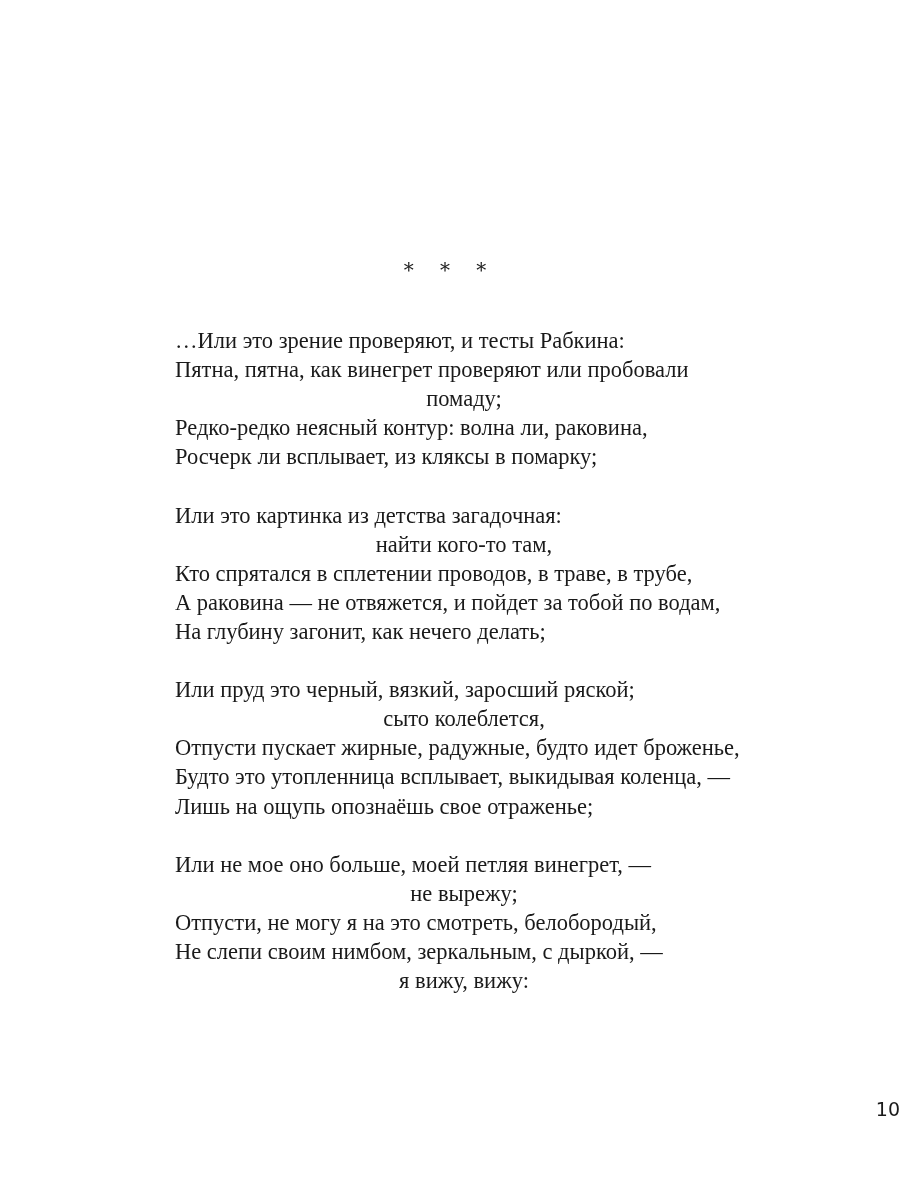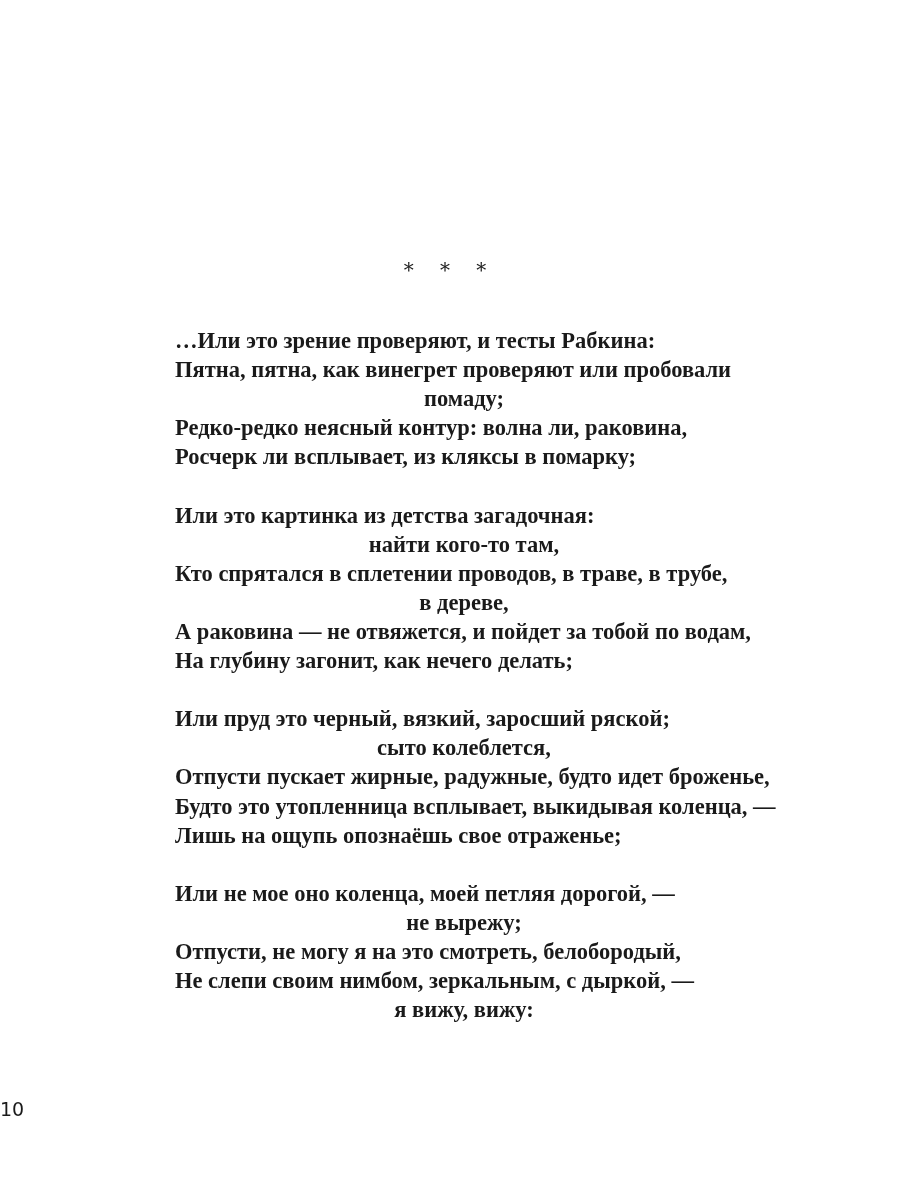--- a/index.html
+++ b/index.html
@@ -6,58 +6,57 @@
     body { width: 900px; height: 1200px; position: relative; overflow: hidden; }
     .page { position: absolute; left: 0; top: 0; width: 900px; height: 1200px; background: #ffffff; }
     .separator {
       position: absolute; top: 258px; left: 0; width: 900px; text-align: center;
       font-family: "DejaVu Serif", serif; font-size: 20px; color: #222; letter-spacing: 10px;
     }
     .poem {
       position: absolute; left: 175px; top: 326px; width: 578px;
       font-family: "Liberation Serif", serif; font-size: 22.5px; line-height: 29.1px; color: #1a1a1a;
     }
-    .line { white-space: nowrap; height: 29.1px; font-weight: bold; }
+    .line { white-space: nowrap; height: 29.1px; }
     .line.right { text-align: center; }
     .stanza { margin-bottom: 29.1px; }
     .page-number {
-      position: absolute; top: 1098px; left: 0; width: 900px; text-align: left;
+      position: absolute; top: 1098px; left: 0; width: 900px; text-align: right;
       font-family: "DejaVu Sans", sans-serif; font-size: 19px; color: #1a1a1a;
     }
   </style>
 </head>
 <body>
 
 <div class="page">
   <div class="separator">* * *</div>
   <div class="poem" id="poem">
       <div class="stanza">
         <div class="line">…Или это зрение проверяют, и тесты Рабкина:</div>
         <div class="line">Пятна, пятна, как винегрет проверяют или пробовали</div>
         <div class="line right">помаду;</div>
         <div class="line">Редко-редко неясный контур: волна ли, раковина,</div>
         <div class="line">Росчерк ли всплывает, из кляксы в помарку;</div>
       </div>
       <div class="stanza">
         <div class="line">Или это картинка из детства загадочная:</div>
         <div class="line right">найти кого-то там,</div>
         <div class="line">Кто спрятался в сплетении проводов, в траве, в трубе,</div>
-        <div class="line right">в дереве,</div>
         <div class="line">А раковина — не отвяжется, и пойдет за тобой по водам,</div>
         <div class="line">На глубину загонит, как нечего делать;</div>
       </div>
       <div class="stanza">
         <div class="line">Или пруд это черный, вязкий, заросший ряской;</div>
         <div class="line right">сыто колеблется,</div>
         <div class="line">Отпусти пускает жирные, радужные, будто идет броженье,</div>
         <div class="line">Будто это утопленница всплывает, выкидывая коленца, —</div>
         <div class="line">Лишь на ощупь опознаёшь свое отраженье;</div>
       </div>
       <div class="stanza">
-        <div class="line">Или не мое оно коленца, моей петляя дорогой, —</div>
+        <div class="line">Или не мое оно больше, моей петляя винегрет, —</div>
         <div class="line right">не вырежу;</div>
         <div class="line">Отпусти, не могу я на это смотреть, белобородый,</div>
         <div class="line">Не слепи своим нимбом, зеркальным, с дыркой, —</div>
         <div class="line right">я вижу, вижу:</div>
       </div>
     </div>
   <div class="page-number">10</div>
 </div>
 
 </body></html>

